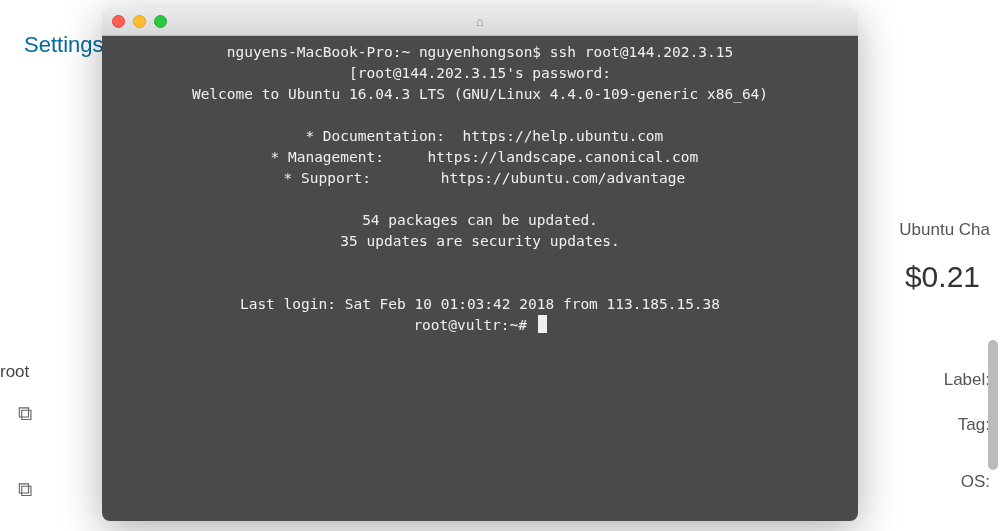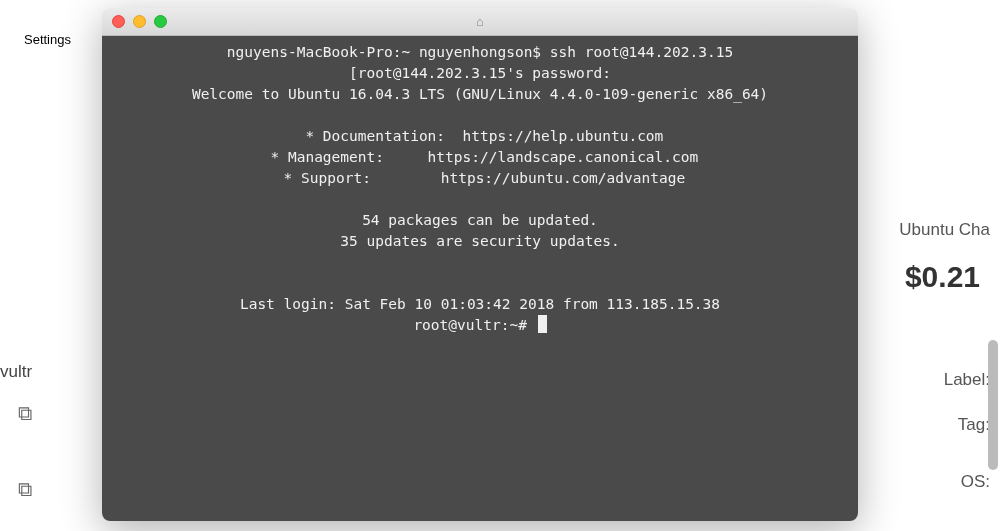--- a/index.html
+++ b/index.html
@@ -20,22 +20,22 @@
       width: 100%;
       height: 100%;
       background: #ffffff;
       color: #555;
     }
     
     .settings-label {
       position: absolute;
       top: 32px;
       left: 24px;
-      font-size: 13px;
-      color: #000000;
+      font-size: 22px;
+      color: #0369a1;
     }
     
     .jersey-label {
       position: absolute;
       top: 362px;
       left: 0;
       font-size: 17px;
       color: #444;
     }
     
@@ -69,21 +69,21 @@
     
     .right-panel {
       position: absolute;
       right: 0;
       top: 220px;
       width: 120px;
       font-size: 17px;
       color: #555;
     }
     .charges-label { position: absolute; top: 0; right: 10px; white-space: nowrap; }
-    .charges-val { position: absolute; top: 40px; right: 20px; font-size: 30px; font-weight: 700; color: #333; white-space: nowrap;}
+    .charges-val { position: absolute; top: 40px; right: 20px; font-size: 30px; font-weight: 400; color: #333; white-space: nowrap;}
     .right-label { position: absolute; right: 10px; }
     .right-label-1 { top: 150px; }
     .right-label-2 { top: 195px; }
     .right-label-3 { top: 252px; }
     
     
     .chart-svg {
       position: absolute;
       left: 440px;
       top: 195px;
@@ -171,21 +171,21 @@
       background: #f0f0f0;
       vertical-align: text-bottom;
       margin-left: 2px;
     }
   </style>
 </head>
 <body>
 
 <div class="dashboard-bg">
   <div class="settings-label">Settings</div>
-  <div class="jersey-label">vultr</div>
+  <div class="jersey-label">root</div>
   <div class="copy-icon copy-icon-1">⧉</div>
   <div class="copy-icon copy-icon-2">⧉</div>
 
   <svg class="chart-svg">
     <polyline points="0,75 20,75 40,75 60,75 80,75 100,75 120,75 140,75 160,75 165,20 200,20 230,20 260,18 290,20 310,12 330,25 350,16 370,23 385,15 400,18" fill="none" stroke="#5a8fd6" stroke-width="2"></polyline>
   </svg>
 
   <div class="dashboard-specs">
     <div class="cpu-usage-label">CPU Usage</div>
     <div class="cpu-usage-val">4%</div>

